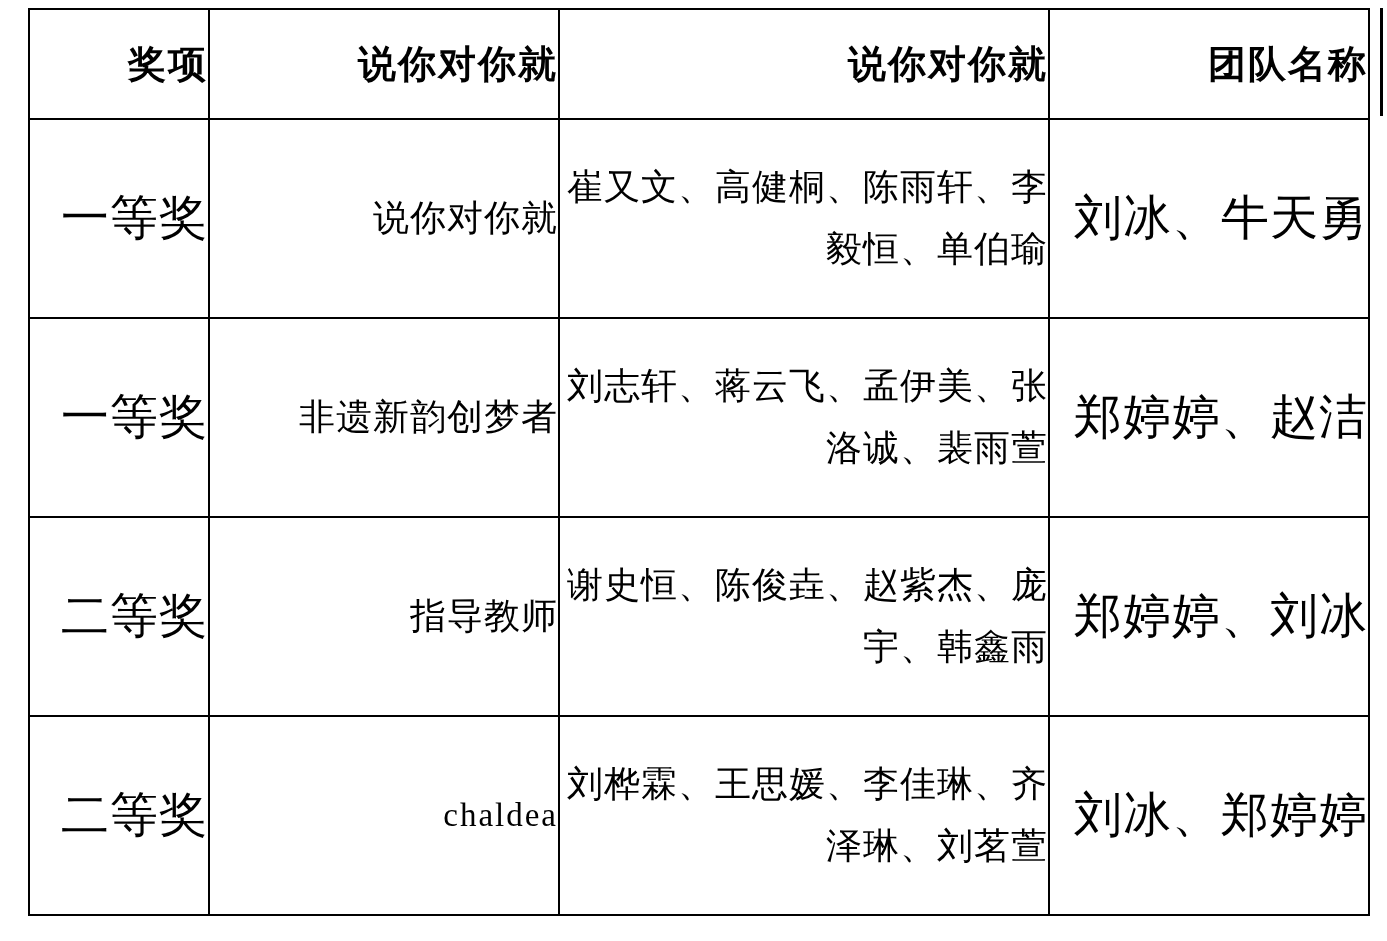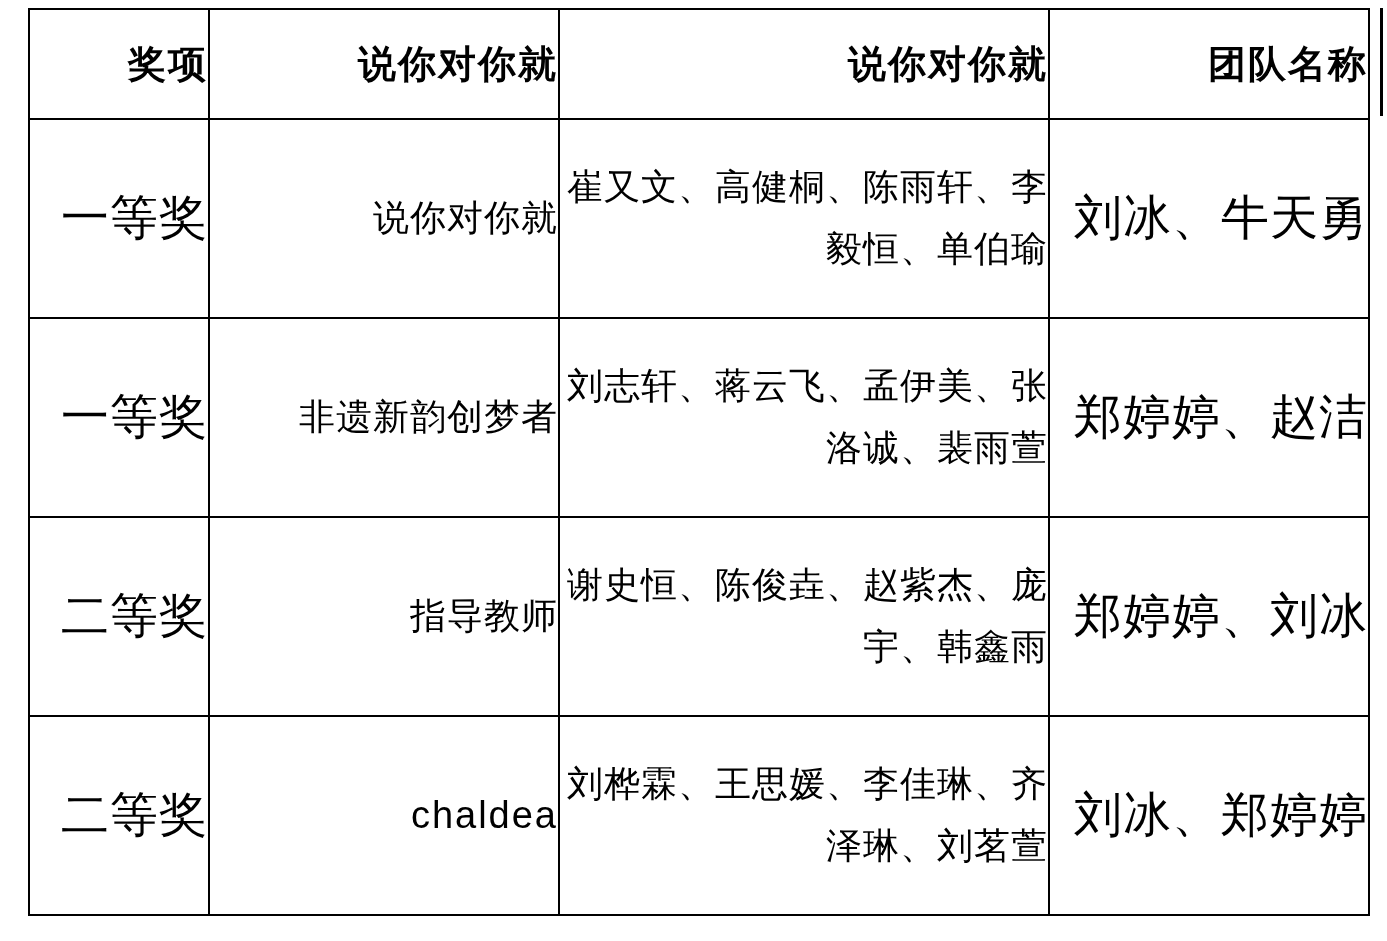--- a/index.html
+++ b/index.html
@@ -56,22 +56,22 @@
   td.mentor-cell {
     font-size: 48px;
     letter-spacing: 1px;
   }
   td.team-cell {
     font-size: 36px;
     letter-spacing: 1px;
     border-radius: 9px;
   }
   td.team-cell.latin {
-    font-family: Liberation Sans, sans-serif;
-    font-size: 38px;
+    font-family: Liberation Serif, serif;
+    font-size: 33px;
     letter-spacing: 2px;
   }
   td.members-cell {
     font-size: 36px;
     padding: 0 14px;
     line-height: 1.7;
     letter-spacing: 1px;
     border-radius: 18px;
   }
   

